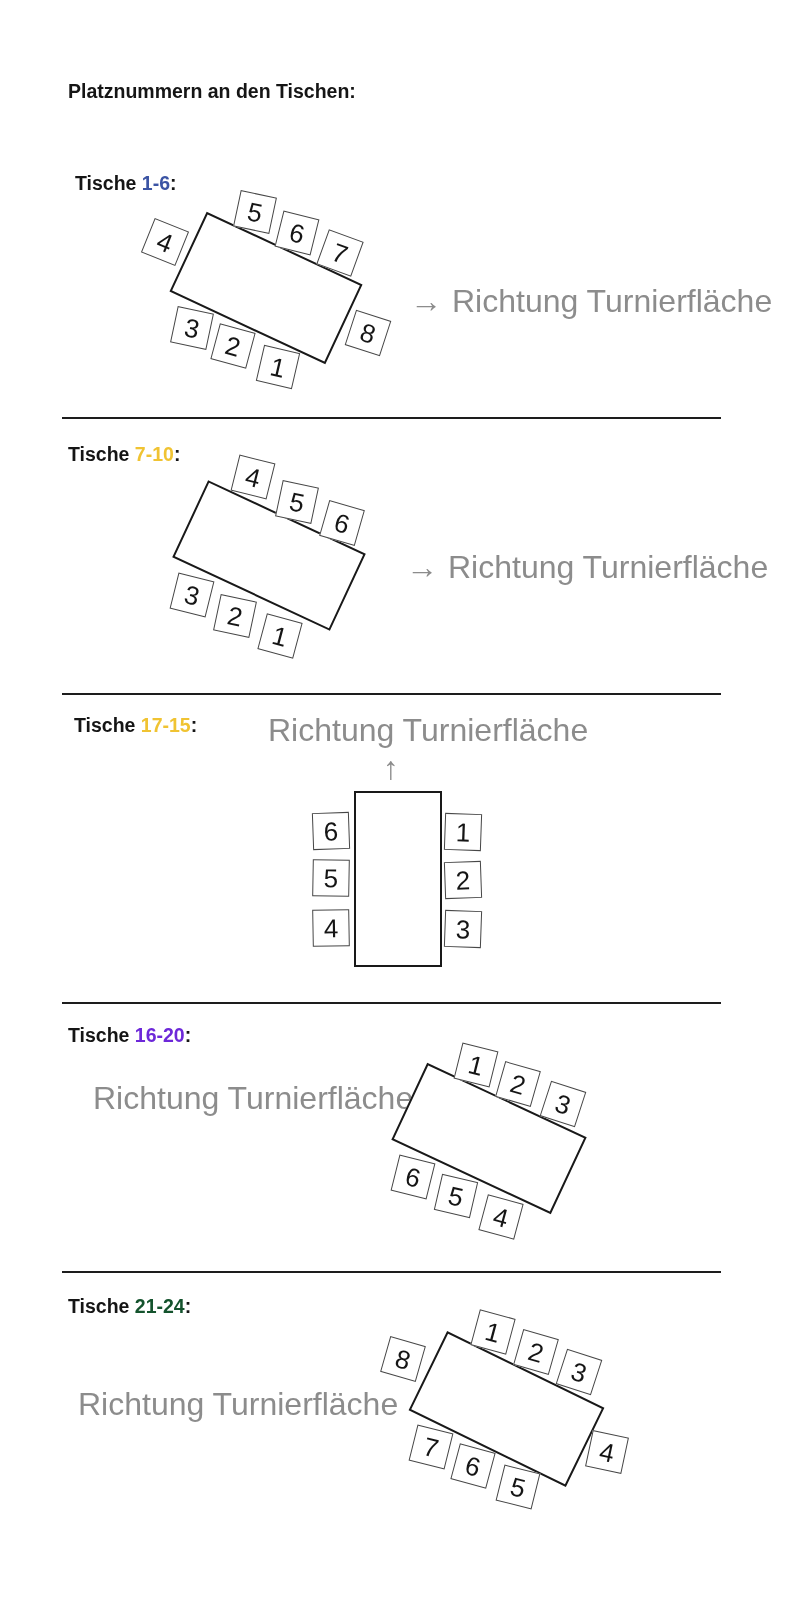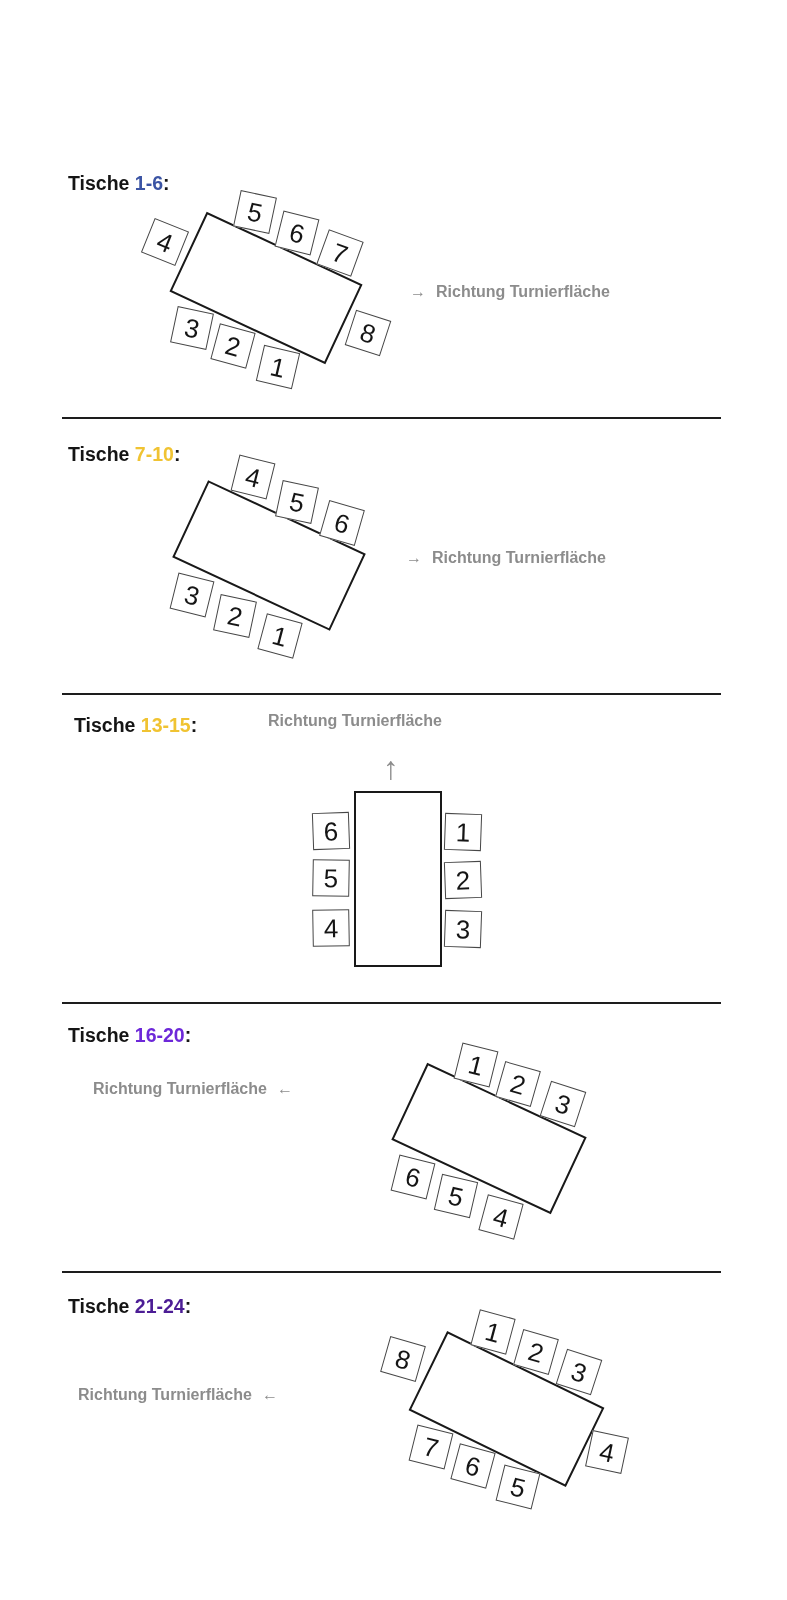--- a/index.html
+++ b/index.html
@@ -11,33 +11,34 @@
   .sec-label { position:absolute; font-size:19.5px; font-weight:700; color:#151515; white-space:nowrap; }
   .sec-label .rng { font-weight:700; }
   .table-rect { position:absolute; background:#ffffff; border:2.6px solid #191919; box-sizing:border-box; }
   .seat {
     position:absolute; width:37px; height:37px; background:#ffffff;
     border:1.5px solid #474747; box-sizing:border-box;
     display:flex; align-items:center; justify-content:center;
     font-size:26px; line-height:1; color:#151515;
     transform-origin:center center;
   }
-  .dir { position:absolute; font-size:16px; font-weight:700; color:#8c8c8c; white-space:nowrap; }
+  .dir { position:absolute; font-size:32px; font-weight:400; color:#8c8c8c; white-space:nowrap; }
   .dir .arrow-pre { margin-right:10px; }
   .dir .arrow-post { margin-left:10px; }
   .up-arrow { position:absolute; font-size:32px; font-weight:700; color:#8c8c8c; line-height:1; }
   .divider { position:absolute; left:62px; width:659px; height:0; border-top:2.4px solid #1d1d1d; }
 </style>
 </head>
 <body>
 
 <div class="canvas">
 
+  <div class="doc-title" style="left:68px; top:80px;">Platznummern an den Tischen:</div>
 
-  <div class="sec-label" style="left:68px; top:172px;">
+  <div class="sec-label" style="left:75px; top:172px;">
     <span>Tische </span><span class="rng" style="color: rgb(59, 84, 164);">1-6</span><span>:</span>
   </div>
 
   <div class="table-rect" style="left:180px; top:244px; width:172px; height:88px; transform:rotate(25deg);"></div>
 
   <div class="seat" style="left:255px; top:212px; transform:translate(-50%,-50%) rotate(12deg);">5</div>
   <div class="seat" style="left:297px; top:233px; transform:translate(-50%,-50%) rotate(14deg);">6</div>
   <div class="seat" style="left:340px; top:253px; transform:translate(-50%,-50%) rotate(20deg);">7</div>
   <div class="seat" style="left:165px; top:242px; transform:translate(-50%,-50%) rotate(22deg);">4</div>
   <div class="seat" style="left:368px; top:333px; transform:translate(-50%,-50%) rotate(18deg);">8</div>
@@ -64,21 +65,21 @@
   <div class="seat" style="left:235px; top:616px; transform:translate(-50%,-50%) rotate(12deg);">2</div>
   <div class="seat" style="left:280px; top:636px; transform:translate(-50%,-50%) rotate(15deg);">1</div>
 
   <div class="dir" style="left:406px; top:549px;">
     <span class="arrow-pre">→</span><span>Richtung Turnierfläche</span>
   </div>
 
   <div class="divider" style="top:693px;"></div>
 
   <div class="sec-label" style="left:74px; top:714px;">
-    <span>Tische </span><span class="rng" style="color: rgb(240, 195, 50);">13-15</span><span>:</span>
+    <span>Tische </span><span class="rng" style="color: rgb(240, 195, 50);">17-15</span><span>:</span>
   </div>
 
   <div class="dir" style="left:268px; top:712px;">
     <span>Richtung Turnierfläche</span>
   </div>
   <div class="up-arrow" style="left:383px; top:752px;">↑</div>
 
   <div class="table-rect" style="left:354px; top:791px; width:88px; height:176px;"></div>
 
   <div class="seat" style="left:331px; top:831px; transform:translate(-50%,-50%) rotate(-2deg);">6</div>
@@ -103,21 +104,21 @@
   <div class="seat" style="left:476px; top:1065px; transform:translate(-50%,-50%) rotate(14deg);">1</div>
   <div class="seat" style="left:518px; top:1084px; transform:translate(-50%,-50%) rotate(16deg);">2</div>
   <div class="seat" style="left:563px; top:1104px; transform:translate(-50%,-50%) rotate(18deg);">3</div>
   <div class="seat" style="left:413px; top:1177px; transform:translate(-50%,-50%) rotate(14deg);">6</div>
   <div class="seat" style="left:456px; top:1196px; transform:translate(-50%,-50%) rotate(13deg);">5</div>
   <div class="seat" style="left:501px; top:1217px; transform:translate(-50%,-50%) rotate(15deg);">4</div>
 
   <div class="divider" style="top:1271px;"></div>
 
   <div class="sec-label" style="left:68px; top:1295px;">
-    <span>Tische </span><span class="rng" style="color: #4c1d95;">21-24</span><span>:</span>
+    <span>Tische </span><span class="rng" style="color: #14532d;">21-24</span><span>:</span>
   </div>
 
   <div class="dir" style="left:78px; top:1386px;">
     <span>Richtung Turnierfläche</span><span class="arrow-post">←</span>
   </div>
 
   <div class="table-rect" style="left:419px; top:1365px; width:175px; height:88px; transform:rotate(26deg);"></div>
 
   <div class="seat" style="left:493px; top:1332px; transform:translate(-50%,-50%) rotate(15deg);">1</div>
   <div class="seat" style="left:536px; top:1352px; transform:translate(-50%,-50%) rotate(16deg);">2</div>

